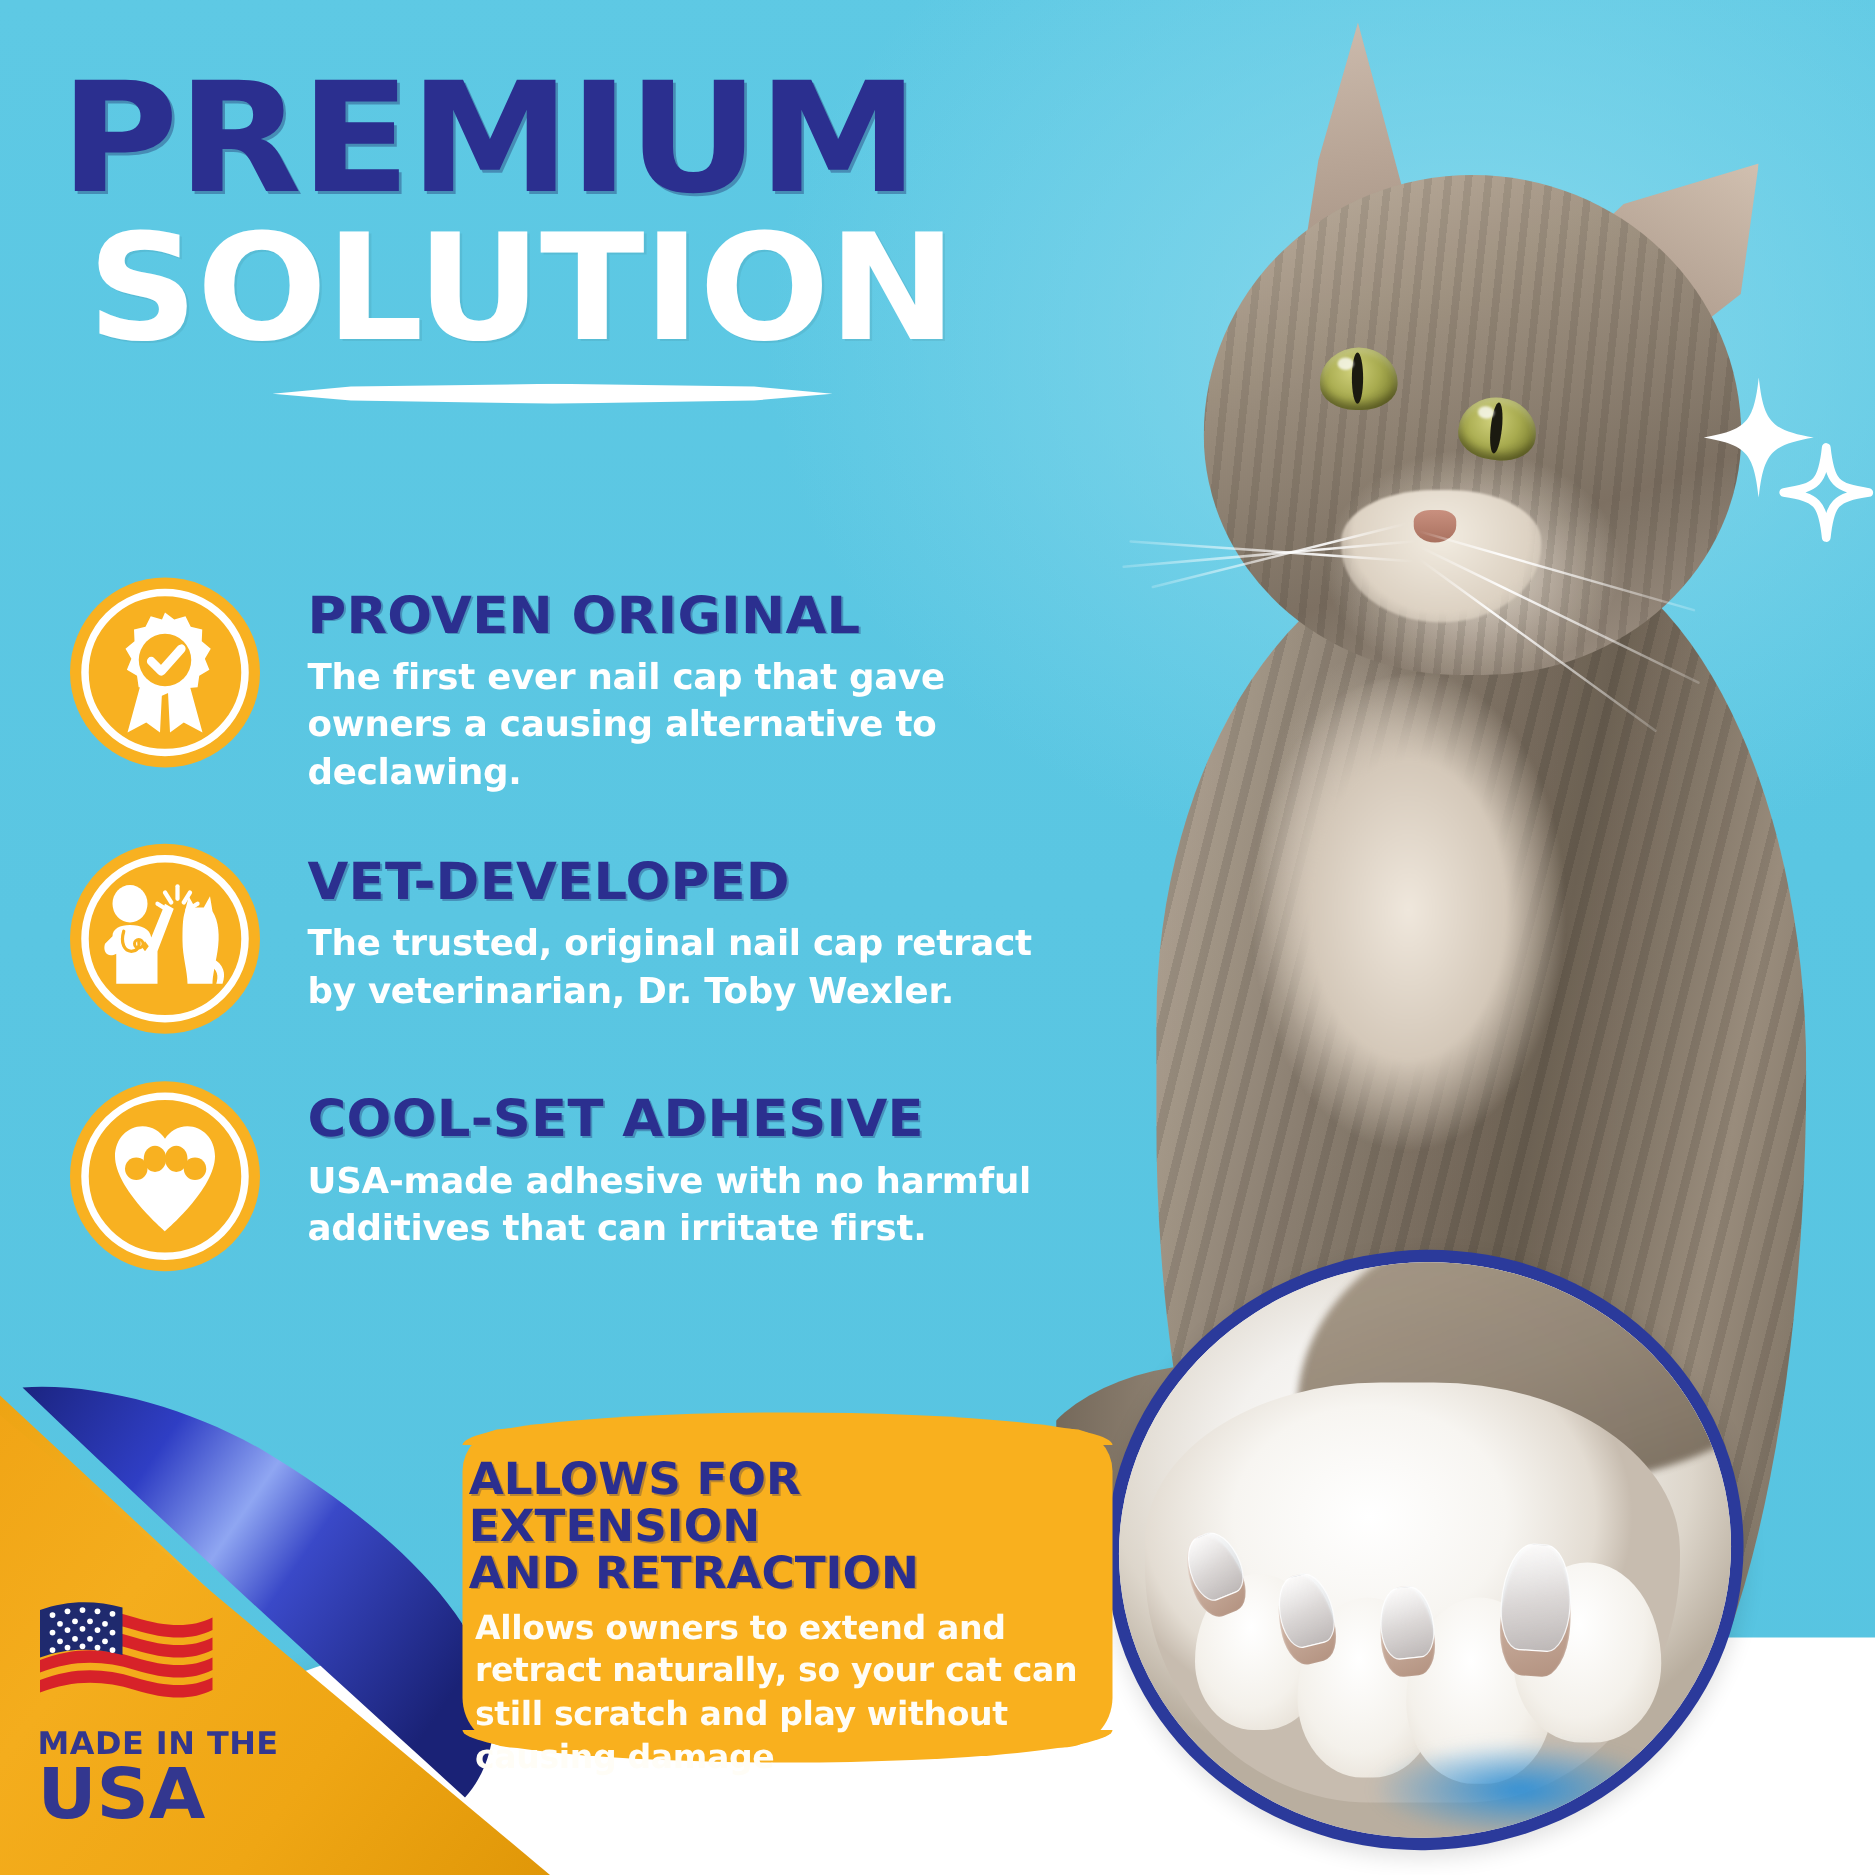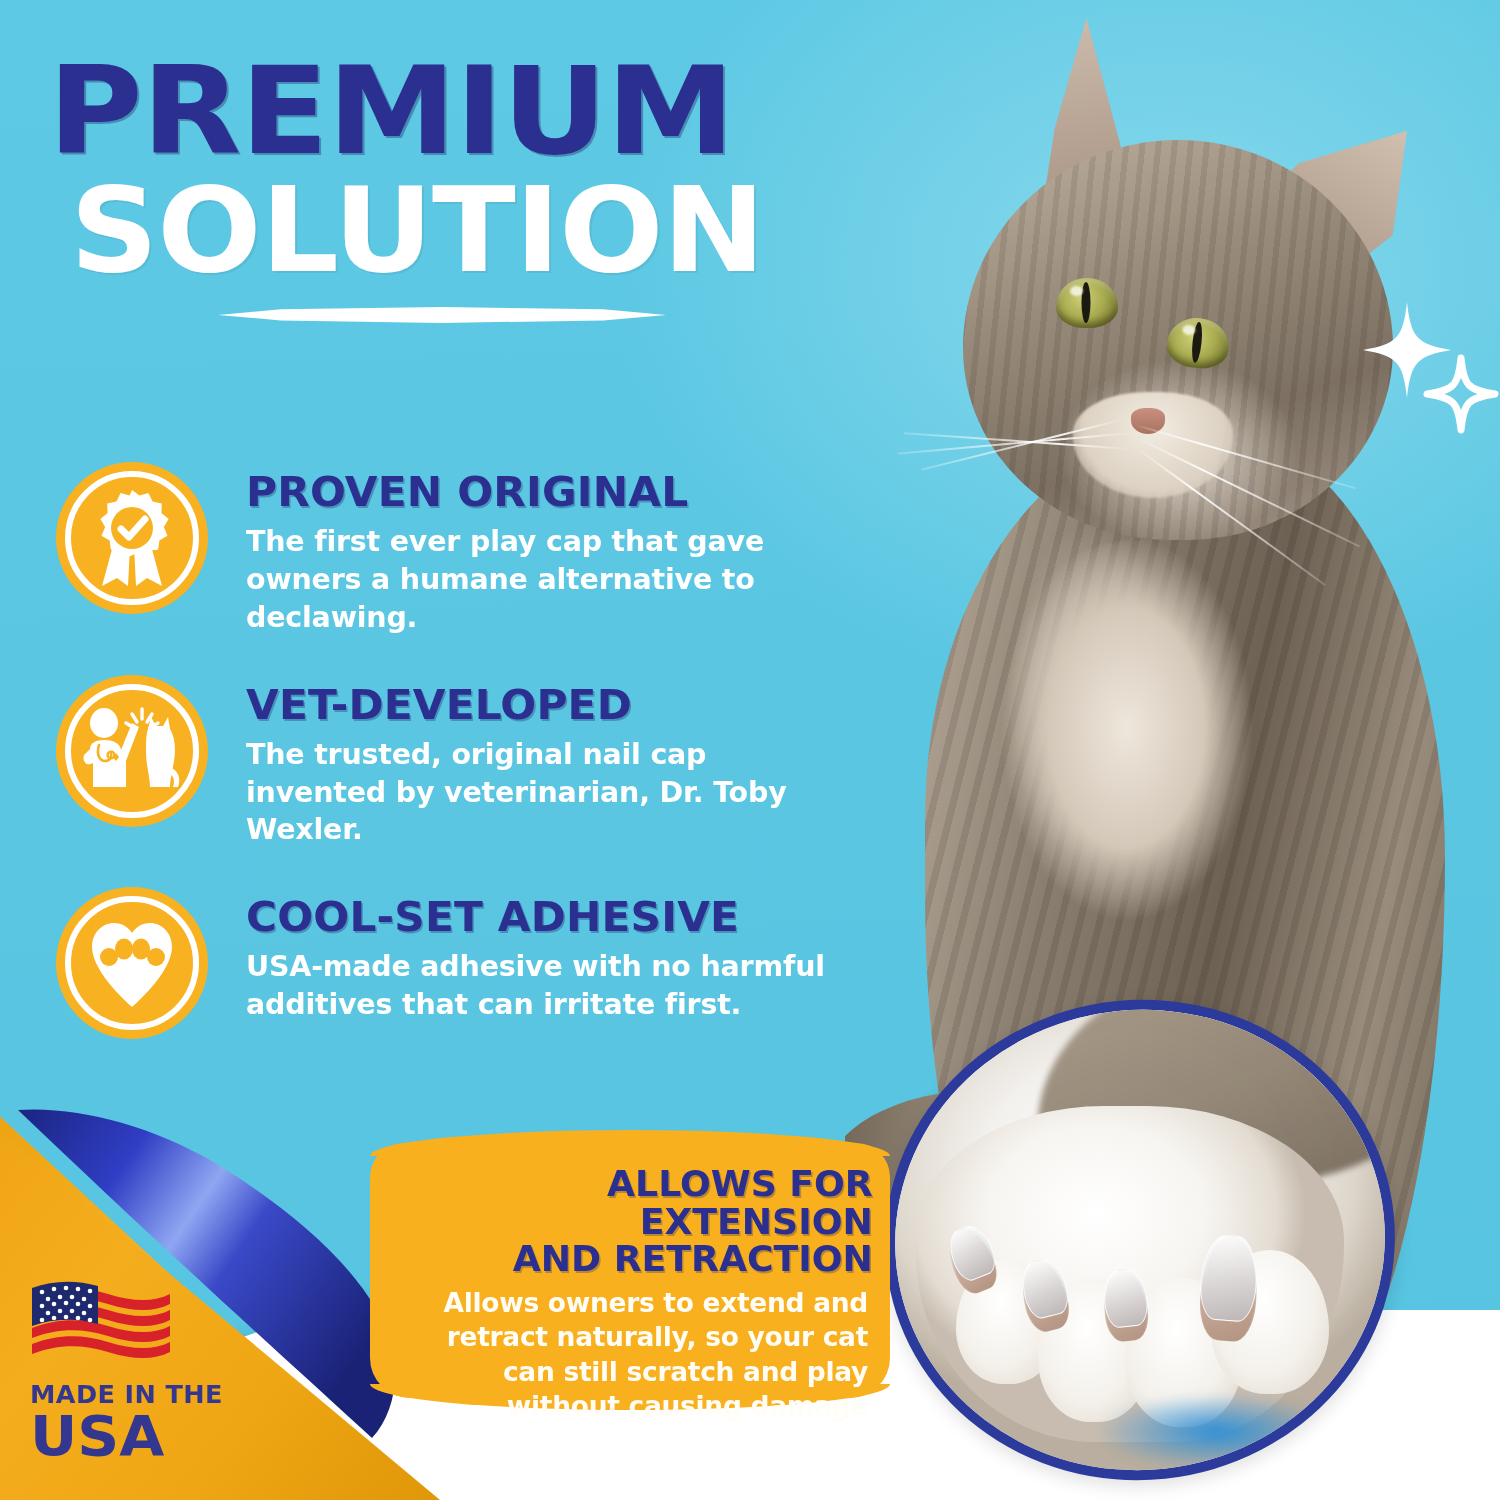--- a/index.html
+++ b/index.html
@@ -252,22 +252,22 @@
     max-width:600px;
     letter-spacing:-.2px;
   }
 
   
   .callout {
     position:absolute; left:370px; top:1143px;
     width:520px; height:255px;
     background:#f9b01e;
     border-radius:34px 34px 40px 40px;
-    padding:22px 22px 20px;
-    text-align:right;
+    padding:22px 10px 20px;
+    text-align:left;
     z-index:6;
   }
   .callout::before {
     content:"";
     position:absolute; left:0; right:0; top:-13px; height:26px;
     background:#f9b01e;
     border-radius:50% 50% 0 0 / 100% 100% 0 0;
   }
   .callout::after {
     content:"";
@@ -453,21 +453,21 @@
           <path d="M30 56 L18 100 L33 92 L44 100 L46 60 Z" fill="#ffffff"></path>
           <path d="M66 56 L78 100 L63 92 L52 100 L50 60 Z" fill="#ffffff"></path>
 
           <path fill="#ffffff" d="M48 4 l7.4 5.6 9-2.6 4.2 8.4 9.2 2.2 -0.4 9.4 7.2 5.9 -4.7 8.1 3.6 8.7 -8.1 4.8 -1.3 9.3 -9.3 0.8 -5.7 7.5 -8.6-3.8 -8.6 3.8 -5.7-7.5 -9.3-0.8 -1.3-9.3 -8.1-4.8 3.6-8.7 -4.7-8.1 7.2-5.9 -0.4-9.4 9.2-2.2 4.2-8.4 9 2.6 Z"></path>
           <circle cx="48" cy="42" r="21" fill="#f8b121"></circle>
           <path d="M37 43 l8 8 16-18" fill="none" stroke="#ffffff" stroke-width="7" stroke-linecap="round" stroke-linejoin="round"></path>
         </svg>
       </div>
       <div class="feat-text">
         <div class="feat-title">PROVEN ORIGINAL</div>
-        <div class="feat-body">The first ever play cap that gave owners a humane alternative to declawing.</div>
+        <div class="feat-body">The first ever nail cap that gave owners a causing alternative to declawing.</div>
       </div>
     </div>
 
     <div class="feature">
       <div class="feat-icon">
         <svg width="104" height="92" viewBox="0 0 104 92">
 
           <ellipse cx="24" cy="18" rx="14" ry="15" fill="#ffffff"></ellipse>
 
           <path fill="#ffffff" d="M10 44 C10 38 16 35 24 35 C33 35 40 38 41 45 L52 18 L59 22 L46 56 L46 82 L13 82 L13 58 C6 62 2 56 4 50 Z"></path>
@@ -484,21 +484,21 @@
             <line x1="46" y1="18" x2="54" y2="23"></line>
             <line x1="78" y1="18" x2="70" y2="23"></line>
           </g>
 
           <path fill="#ffffff" d="M68 24 L71 12 L76 21 L83 21 L88 12 L90 24 C95 32 96 44 94 56 C92 68 90 76 90 82 L70 82 C70 72 66 60 66 48 C66 38 66 30 68 24 Z"></path>
           <path fill="#ffffff" d="M90 62 C99 66 101 74 98 82 L93 82 C95 76 94 70 88 68 Z"></path>
         </svg>
       </div>
       <div class="feat-text">
         <div class="feat-title">VET-DEVELOPED</div>
-        <div class="feat-body">The trusted, original nail cap invented by veterinarian, Dr. Toby Wexler.</div>
+        <div class="feat-body">The trusted, original nail cap retract by veterinarian, Dr. Toby Wexler.</div>
       </div>
     </div>
 
     <div class="feature">
       <div class="feat-icon">
         <svg width="96" height="96" viewBox="0 0 96 96">
           <path fill="#ffffff" d="M48 92 C48 92 8 58 8 32 C8 18 18 8 30 8 C38 8 44 12 48 18 C52 12 58 8 66 8 C78 8 88 18 88 32 C88 58 48 92 48 92 Z"></path>
           <circle cx="25" cy="42" r="9" fill="#f8b121"></circle>
           <ellipse cx="40" cy="34" rx="9" ry="10.5" fill="#f8b121"></ellipse>
           <ellipse cx="57" cy="34" rx="9" ry="10.5" fill="#f8b121"></ellipse>

